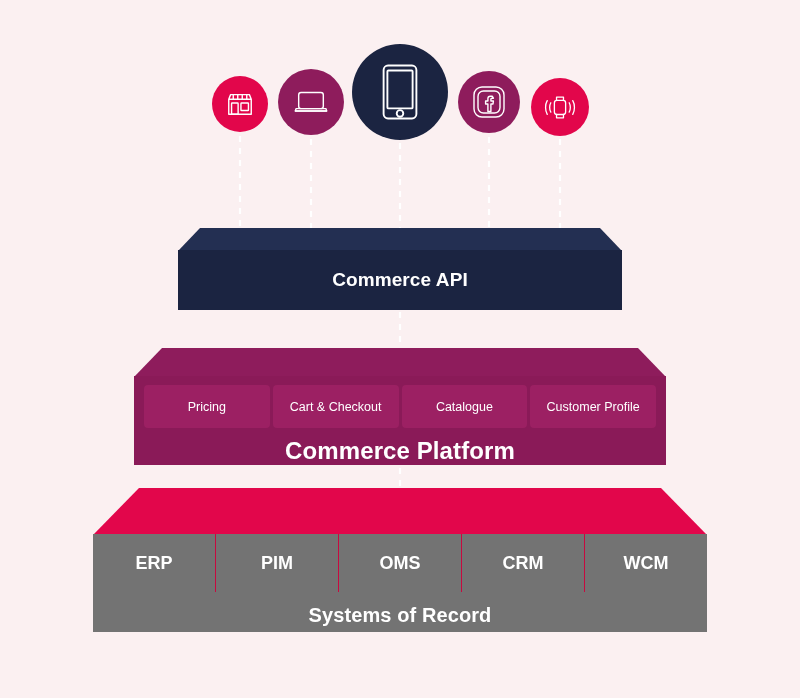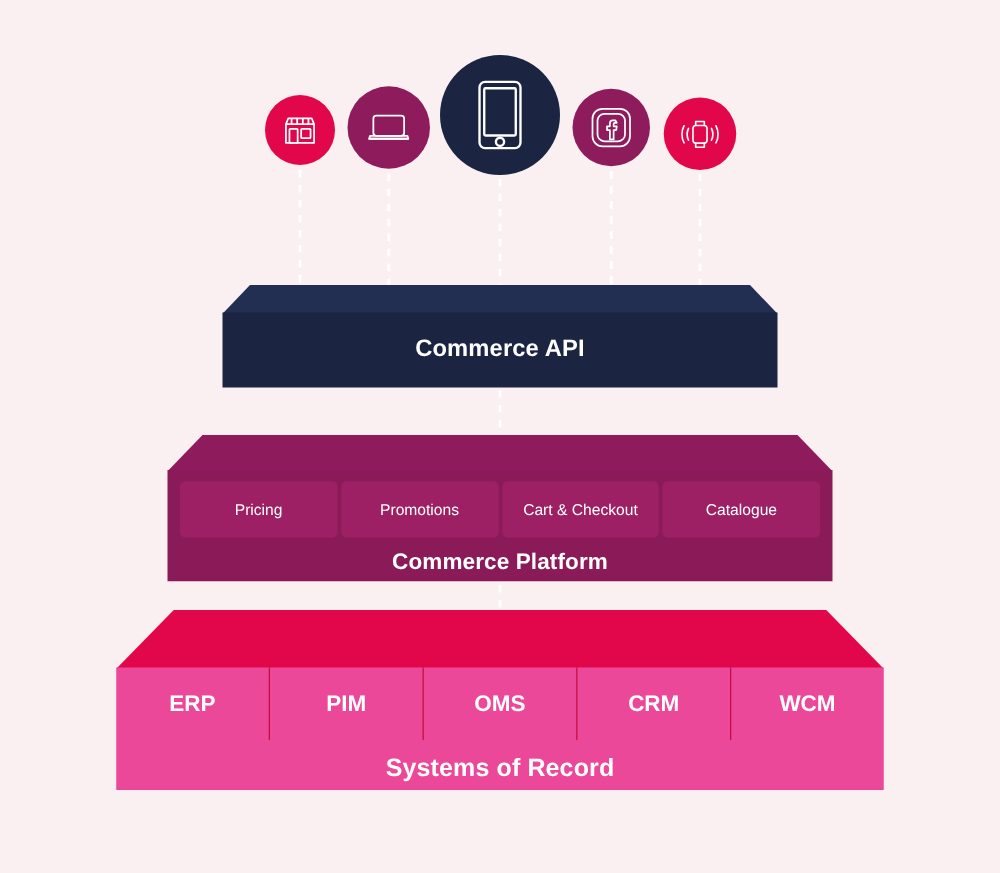--- a/index.html
+++ b/index.html
@@ -107,28 +107,28 @@
     padding: 9px 10px 0 10px;
   }
   #tier-platform .cells { gap: 3px; height: 45px; }
   #tier-platform .cell {
     background: #9c2063;
     border-radius: 4px;
     font-size: 12.5px;
     line-height: 14px;
     font-weight: normal;
   }
-  #tier-platform .tier-title { font-size: 18px; margin-top: 9px; }
+  #tier-platform .tier-title { font-size: 24px; margin-top: 9px; }
 
   
   #tier-systems { left: 93px; top: 488px; width: 614px; height: 144px; }
   #tier-systems .tier-body {
     top: 46px;
     height: 98px;
-    background: #ec4899;
+    background: #737373;
     padding: 0;
   }
   #tier-systems .cells { height: 58px; }
   #tier-systems .cell {
     font-size: 18px;
     font-weight: bold;
     border-right: 1px solid #c70a3f;
   }
   #tier-systems .cell:last-child { border-right: none; }
   #tier-systems .tier-title { font-size: 20px; margin-top: 12px; }
@@ -230,27 +230,27 @@
   <div class="tier" id="tier-platform">
     <svg class="tier-top" height="29" viewBox="0 0 532 29" preserveAspectRatio="none">
       <polygon points="28,0 504,0 532,29 0,29" fill="#8e1c5c"></polygon>
     </svg>
     <div class="tier-body">
       <div class="cells">
         <div class="cell">
           <span>Pricing</span>
         </div>
         <div class="cell">
-          <span>Promotions</span>
-        </div>
-        <div class="cell">
           <span>Cart &amp; Checkout</span>
         </div>
         <div class="cell">
           <span>Catalogue</span>
+        </div>
+        <div class="cell">
+          <span>Customer Profile</span>
         </div>
       </div>
       <div class="tier-title">Commerce Platform</div>
     </div>
   </div>
 
   <div class="tier" id="tier-systems">
     <svg class="tier-top" height="47" viewBox="0 0 614 47" preserveAspectRatio="none">
       <polygon points="46,0 568,0 614,47 0,47" fill="#e2064b"></polygon>
     </svg>

